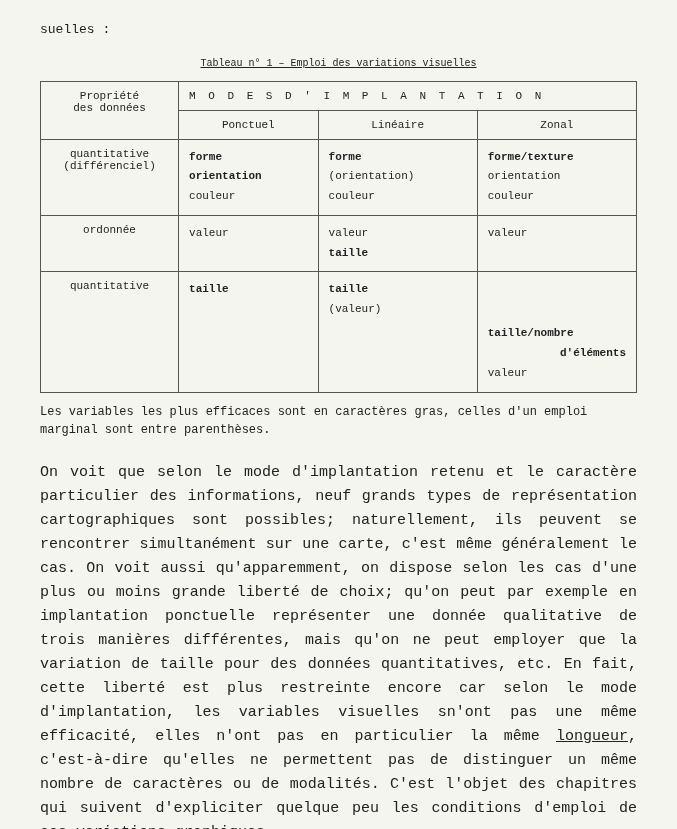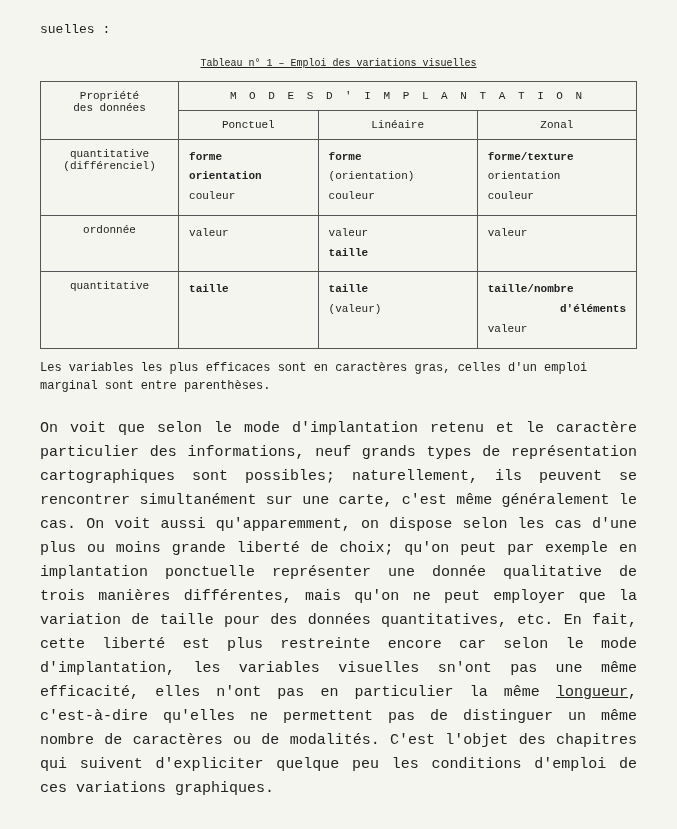--- a/index.html
+++ b/index.html
@@ -40,21 +40,21 @@
     .main-table td,
     .main-table th {
       border: 1px solid #555;
       padding: 8px 10px;
       vertical-align: top;
       font-family: 'Courier New', Courier, monospace;
       font-size: 11px;
     }
 
     .header-modes {
-      text-align: center;
+      text-align: left;
       letter-spacing: 3px;
       font-weight: normal;
       font-size: 12.5px;
       border-bottom: 1px solid #555;
     }
 
     .sub-header {
       text-align: center;
       font-weight: normal;
       font-size: 12.5px;
@@ -186,21 +186,21 @@
           </div>
         </td>
         <td class="data-cell">
           <div class="cell-content">
             <div class="bold-item" style="font-weight: bold;">taille</div>
             <div class="paren-item">(valeur)</div>
           </div>
         </td>
         <td class="data-cell">
           <div class="cell-content">
-            <div class="bold-item" style="font-weight: bold;">taille/nombre</div>
+            <div class="bold-item" style="font-weight: bold; margin-top: 44px;">taille/nombre</div>
             <div class="bold-item" style="font-weight: bold; text-align: right;">d'éléments</div>
             <div class="paren-item">valeur</div>
           </div>
         </td>
       </tr>
     </tbody>
 </table>
 
 <div class="table-note">
   <span>Les variables les plus efficaces sont en caractères gras, celles d'un emploi marginal sont entre parenthèses.</span>

